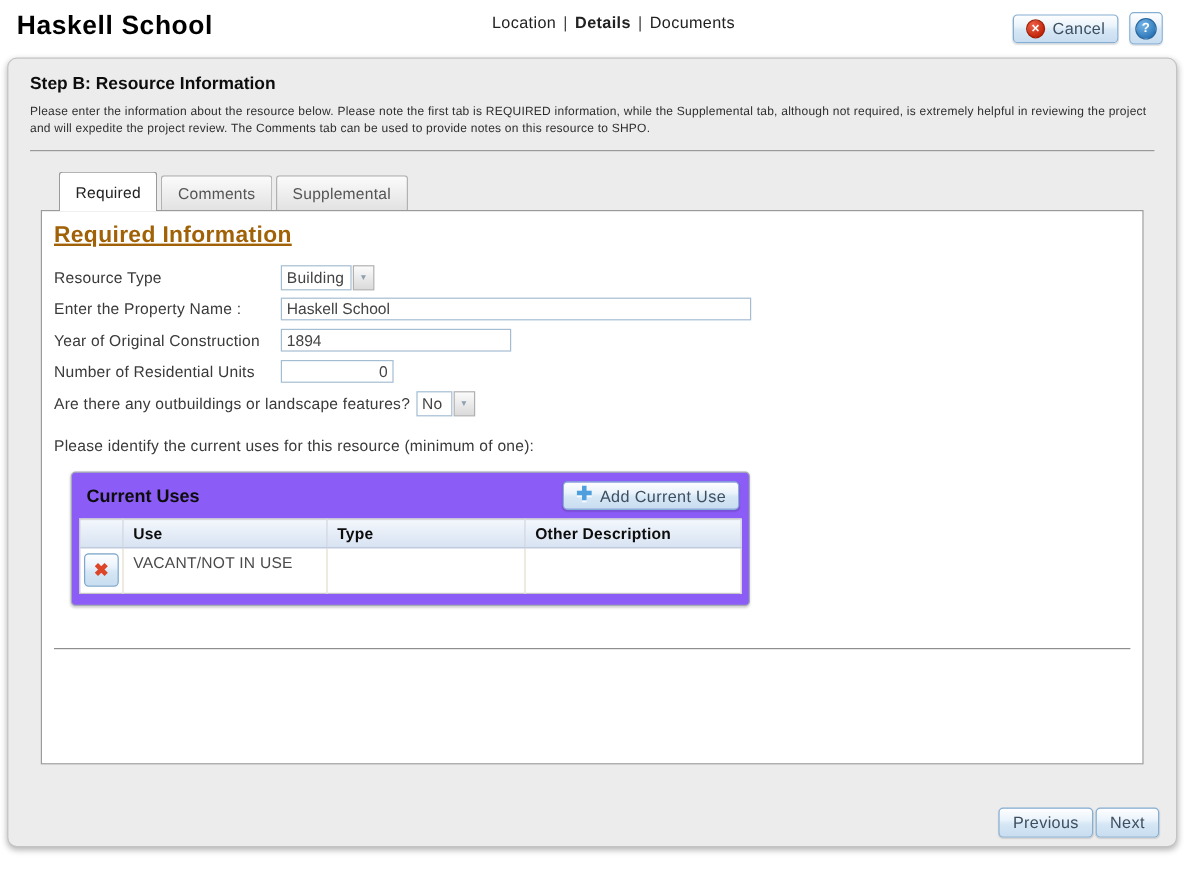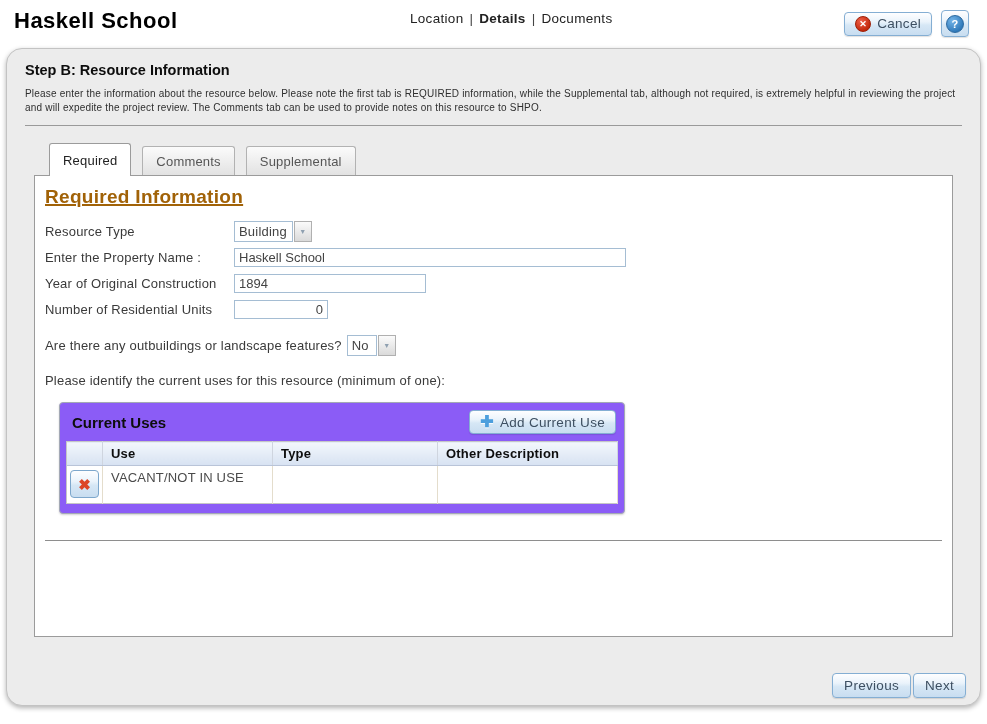--- a/index.html
+++ b/index.html
@@ -44,35 +44,35 @@
     width:18px; height:18px; border-radius:50%;
     background:radial-gradient(circle at 35% 30%, #74b5e8, #2d77b8 75%);
     color:#fff; font-size:11px; font-weight:bold;
     display:flex; align-items:center; justify-content:center;
     border:1px solid #2a689f;
   }
 
   
   .panel {
     margin:0 6px; height:658px; position:relative;
-    background:#ececec; border:1px solid #c3c3c3; border-radius:16px;
+    background:#ececec; border:1px solid #c3c3c3; border-radius:8px;
     box-shadow:0 2px 5px rgba(0,0,0,.3);
     padding:12px;
   }
   .step-heading { font-size:14.5px; font-weight:bold; color:#0d0d0d; margin:1px 0 0 6px; }
   .instructions { font-size:10px; color:#2e2e2e; line-height:1.42; margin:9px 6px 0 6px; letter-spacing:.2px; }
   .hdivider { border-top:1px solid #9a9a9a; margin:10px 6px 0 6px; height:0; }
 
   
   .tab-bar { display:flex; align-items:flex-end; margin:17px 0 0 30px; position:relative; z-index:2; }
   .tab {
     background:linear-gradient(#fbfbfb,#e2e2e2);
     border:1px solid #b2b2b2; border-bottom:none;
     border-radius:3px 3px 0 0;
-    padding:7px 13px 6px; margin-right:11px;
+    padding:7px 13px 6px; margin-right:3px;
     font-size:13px; color:#555; cursor:pointer; letter-spacing:.2px;text-align:right;
   }
   .tab.active {
     background:#fff; color:#222; border-color:#9b9b9b;
     padding-top:9px; padding-bottom:8px; margin-bottom:-1px;
   }
 
   
   .content {
     position:relative; margin:0 15px; height:462px;
@@ -99,21 +99,21 @@
     border:1px solid #a5bdd3; background:#fff; color:#444;
     font-size:13px; padding:2px 5px 2px 4px; min-width:30px;
   }
   .combo-btn {
     width:18px; margin-left:1px; flex:none;
     border:1px solid #b0b0b0; background:linear-gradient(#fbfbfb,#dadada);
     color:#8fa0b0; font-size:7px;
     display:flex; align-items:center; justify-content:center;
   }
 
-  .question-row { margin-top:13px; display:flex; align-items:center; gap:5px; font-size:13px; color:#3a3a3a; letter-spacing:.2px; }
+  .question-row { margin-top:4px; display:flex; align-items:center; gap:5px; font-size:13px; color:#3a3a3a; letter-spacing:.2px; }
   .uses-prompt  { margin-top:17px; font-size:13px; color:#3a3a3a; letter-spacing:.2px; }
 
   
   .uses-panel {
     margin:14px 0 0 14px; width:566px;
     background:#8b5cf6; border:1px solid #a3a9b5; border-radius:4px;
     padding:7px 6px 9px; box-shadow:0 1px 2px rgba(0,0,0,.18);
   }
   .uses-header { display:flex; align-items:center; justify-content:space-between; padding:0 2px 0 6px; }
   .uses-title { font-size:15px; font-weight:bold; color:#0d0d0d; }

